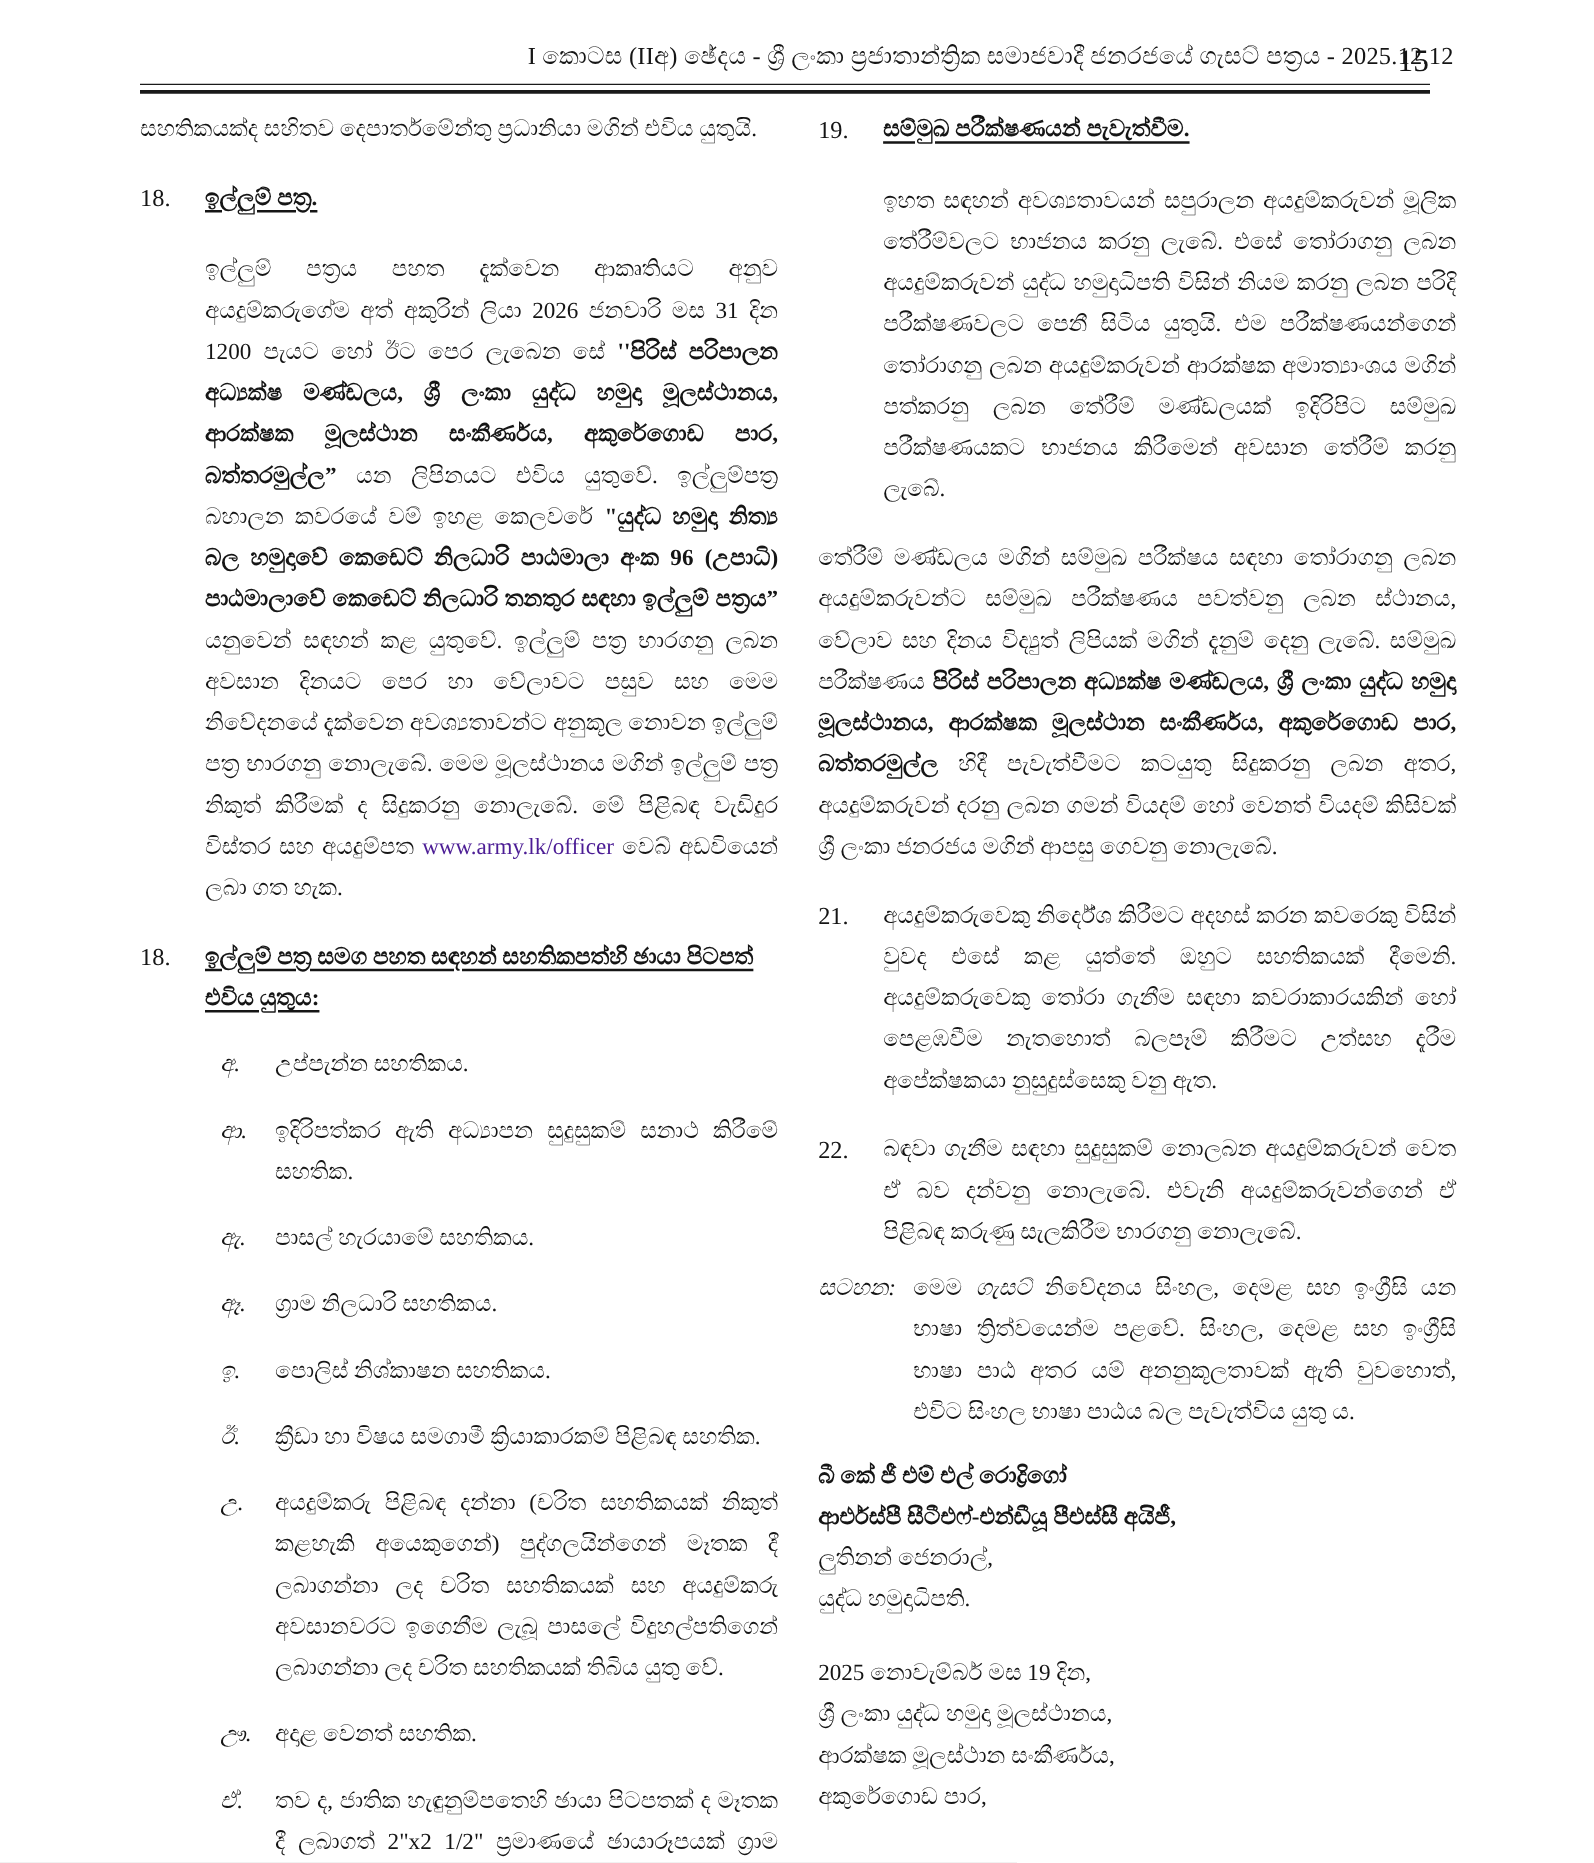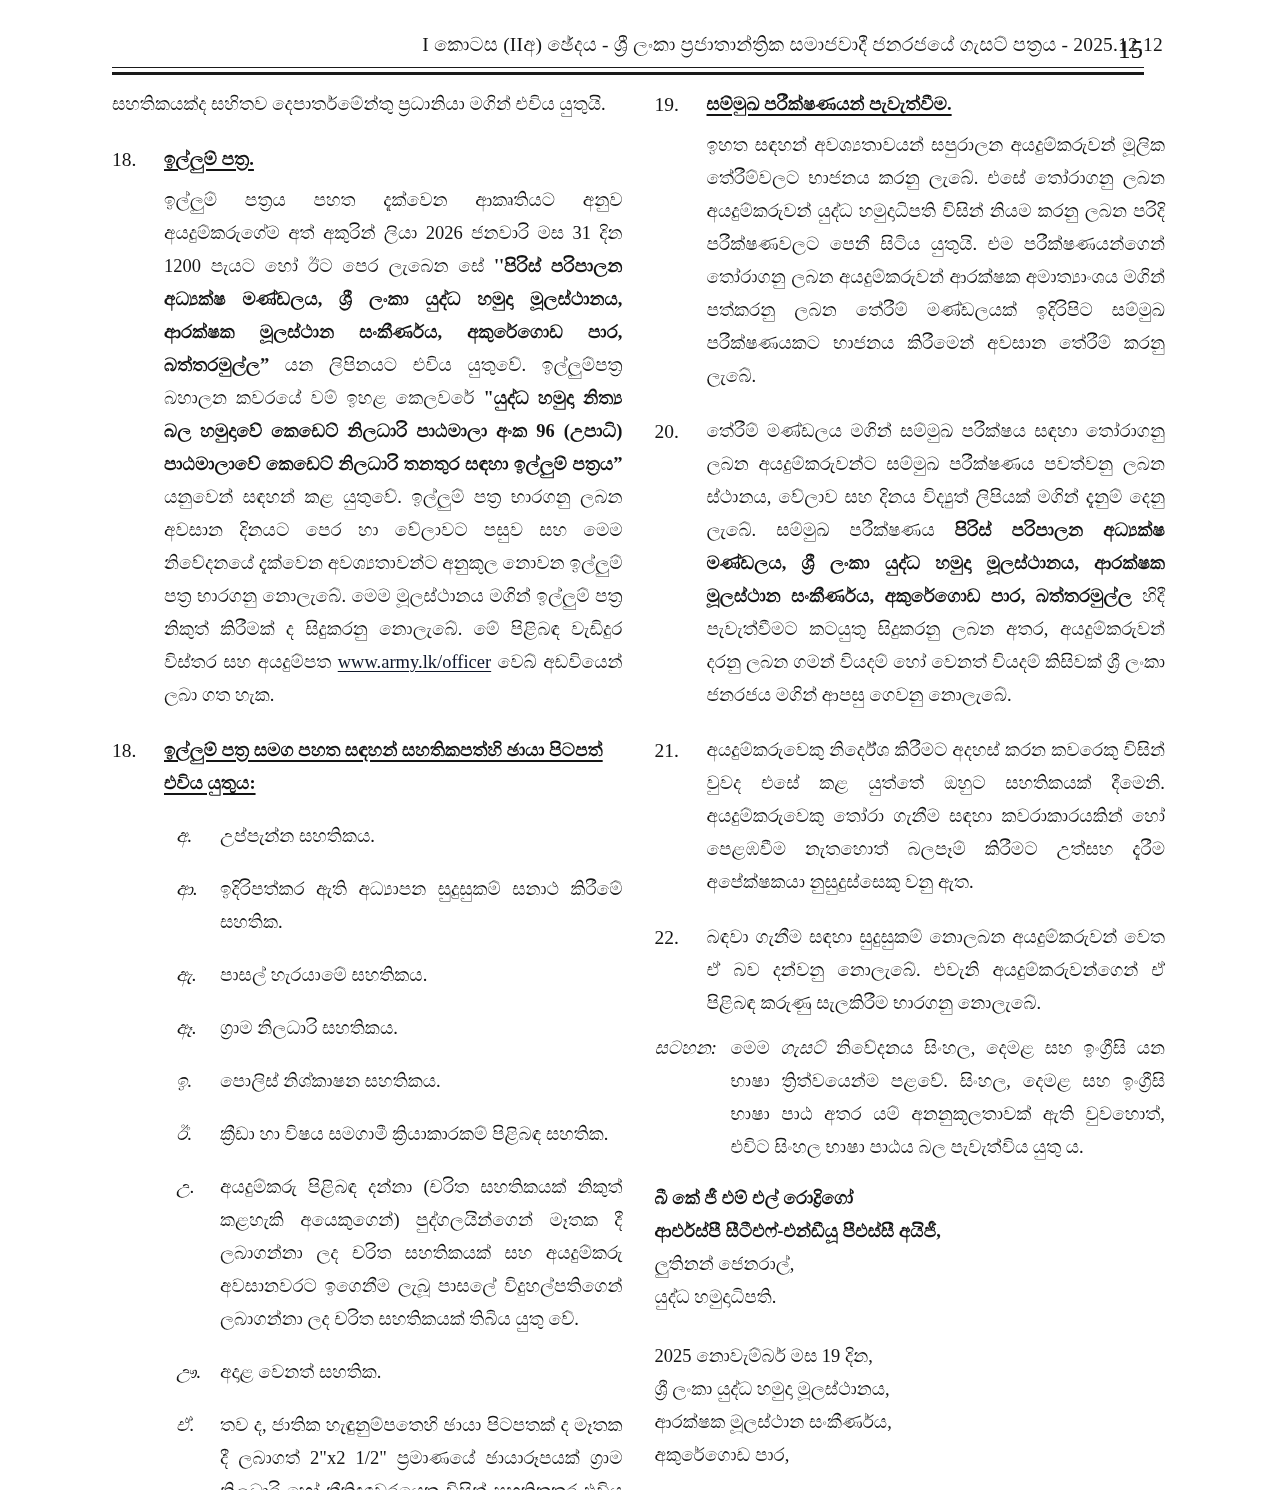--- a/index.html
+++ b/index.html
@@ -34,24 +34,24 @@
   .para{margin:0;text-align:justify;}
   .sec{display:flex;margin-top:22px;}
   .num{flex:0 0 52px;font-size:19.5px;}
   .secbody{flex:1;min-width:0;}
   .heading{
     font-weight:bold;
     text-decoration:underline;
     text-underline-offset:4px;
     text-decoration-thickness:1.5px;
   }
-  .sec .para{margin-top:8px;}
+  .sec .para{margin-top:24px;}
   .b{font-weight:bold;}
   .i{font-style:italic;}
-  .link{text-decoration:underline;text-underline-offset:3px;color:#0f172a;}
+  .link{text-underline-offset:3px;color:#4c1d95;}
   
   .items{margin-top:4px;padding-left:12px;}
   .item{display:flex;margin-top:20px;}
   .ilabel{flex:0 0 44px;font-style:italic;}
   .itext{flex:1;min-width:0;text-align:justify;}
   
   .note{display:flex;margin-top:12px;}
   .nlabel{flex:0 0 76px;font-style:italic;}
   .ntext{flex:1;min-width:0;text-align:justify;}
   
@@ -137,21 +137,20 @@
 
       <div class="sec" style="margin-top:0;">
         <div class="num">19.</div>
         <div class="secbody">
           <div class="heading">සම්මුඛ පරීක්ෂණයන් පැවැත්වීම.</div>
           <p class="para">ඉහත සඳහන් අවශ්‍යතාවයන් සපුරාලන අයදුම්කරුවන් මූලික තේරීම්වලට භාජනය කරනු ලැබේ. එසේ තෝරාගනු ලබන අයදුම්කරුවන් යුද්ධ හමුදාධිපති විසින් නියම කරනු ලබන පරිදි පරීක්ෂණවලට පෙනී සිටිය යුතුයි. එම පරීක්ෂණයන්ගෙන් තෝරාගනු ලබන අයදුම්කරුවන් ආරක්ෂක අමාත්‍යාංශය මගින් පත්කරනු ලබන තේරීම් මණ්ඩලයක් ඉදිරිපිට සම්මුඛ පරීක්ෂණයකට භාජනය කිරීමෙන් අවසාන තේරීම් කරනු ලැබේ.</p>
         </div>
       </div>
 
       <div class="sec">
-        <div class="num">20.</div>
         <div class="secbody">
           <p class="para" style="margin-top:0;"><span>තේරීම් මණ්ඩලය මගින් සම්මුඛ පරීක්ෂය සඳහා තෝරාගනු ලබන අයදුම්කරුවන්ට සම්මුඛ පරීක්ෂණය පවත්වනු ලබන ස්ථානය, වේලාව සහ දිනය විද්‍යුත් ලිපියක් මගින් දැනුම් දෙනු ලැබේ. සම්මුඛ පරීක්ෂණය </span><span class="b">පිරිස් පරිපාලන අධ්‍යක්ෂ මණ්ඩලය, ශ්‍රී ලංකා යුද්ධ හමුදා මූලස්ථානය, ආරක්ෂක මූලස්ථාන සංකීර්ණය, අකුරේගොඩ පාර, බත්තරමුල්ල</span><span> හිදී පැවැත්වීමට කටයුතු සිදුකරනු ලබන අතර, අයදුම්කරුවන් දරනු ලබන ගමන් වියදම් හෝ වෙනත් වියදම් කිසිවක් ශ්‍රී ලංකා ජනරජය මගින් ආපසු ගෙවනු නොලැබේ.</span></p>
         </div>
       </div>
 
       <div class="sec">
         <div class="num">21.</div>
         <div class="secbody">
           <p class="para" style="margin-top:0;">අයදුම්කරුවෙකු නිර්දේශ කිරීමට අදහස් කරන කවරෙකු විසින් වුවද එසේ කළ යුත්තේ ඔහුට සහතිකයක් දීමෙනි. අයදුම්කරුවෙකු තෝරා ගැනීම සඳහා කවරාකාරයකින් හෝ පෙළඹවීම නැතහොත් බලපෑම් කිරීමට උත්සහ දැරීම අපේක්ෂකයා නුසුදුස්සෙකු වනු ඇත.</p>
         </div>

